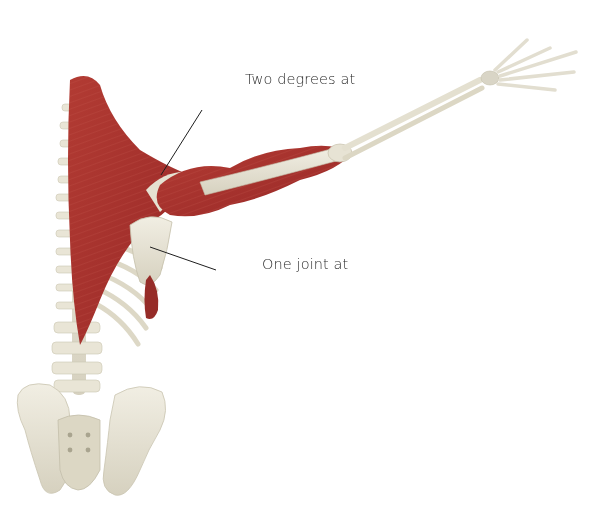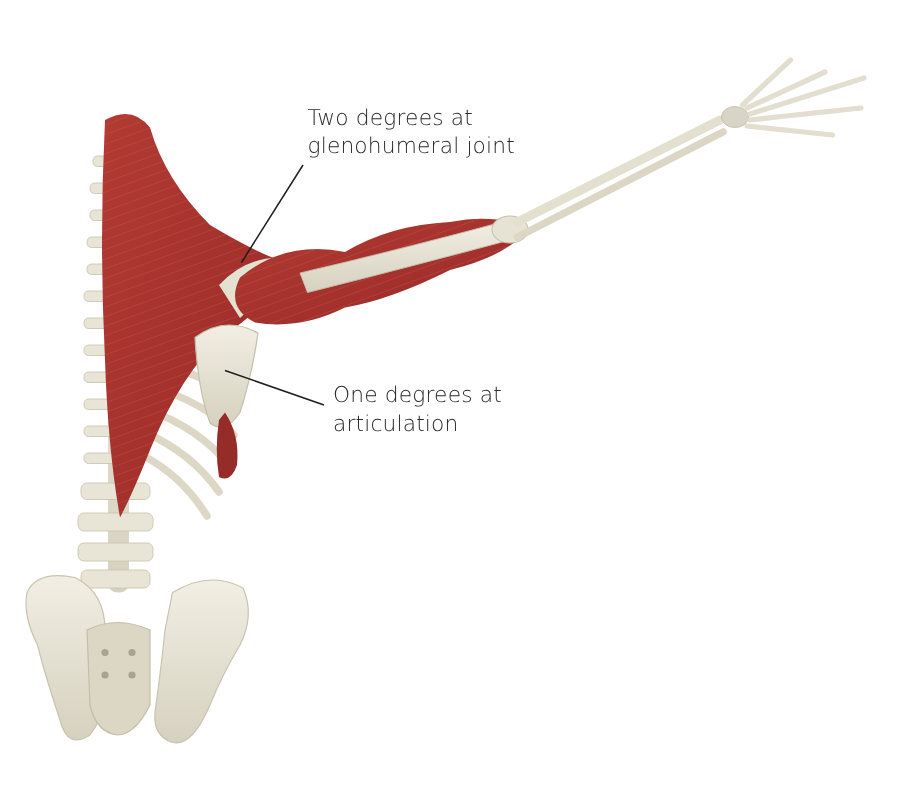--- a/index.html
+++ b/index.html
@@ -1,19 +1,19 @@
 <!DOCTYPE html>
 <html><head>
 <meta charset="utf-8">
 <style>
   html, body { margin: 0; padding: 0; background: #ffffff; }
   .stage { position: relative; width: 600px; height: 531px; overflow: hidden; background: #ffffff; font-family: "DejaVu Sans", sans-serif; }
   .anatomy { position: absolute; left: 0; top: 0; width: 600px; height: 531px; }
   .label { position: absolute; font-size: 14.5px; line-height: 19px; color: #2b2b2b; font-weight: 300; letter-spacing: 0.1px; white-space: nowrap; }
-  .label span { display: block; }
+  .label span { display: block; margin-left: 40px; }
   .label-gh { left: 205px; top: 70px; }
   .label-st { left: 222px; top: 255px; }
 </style>
 </head>
 <body>
 
 <div class="stage">
 
   <svg class="anatomy" viewBox="0 0 600 531">
     <defs>
@@ -106,20 +106,18 @@
       <path d="M500 80 L574 72" stroke-width="3.5"></path>
       <path d="M498 84 L555 90" stroke-width="3.5"></path>
     </g>
 
     <line x1="202" y1="110" x2="161" y2="175" stroke="#1e1e1e" stroke-width="1"></line>
     <line x1="150" y1="247" x2="216" y2="270" stroke="#1e1e1e" stroke-width="1"></line>
   </svg>
 
   <div class="label label-gh">
     <span>Two degrees at</span>
-    <span>glenohumeral joint</span>
   </div>
 
   <div class="label label-st">
-    <span>One degrees at</span>
-    <span>articulation</span>
+    <span>One joint at</span>
   </div>
 </div>
 
 </body></html>

